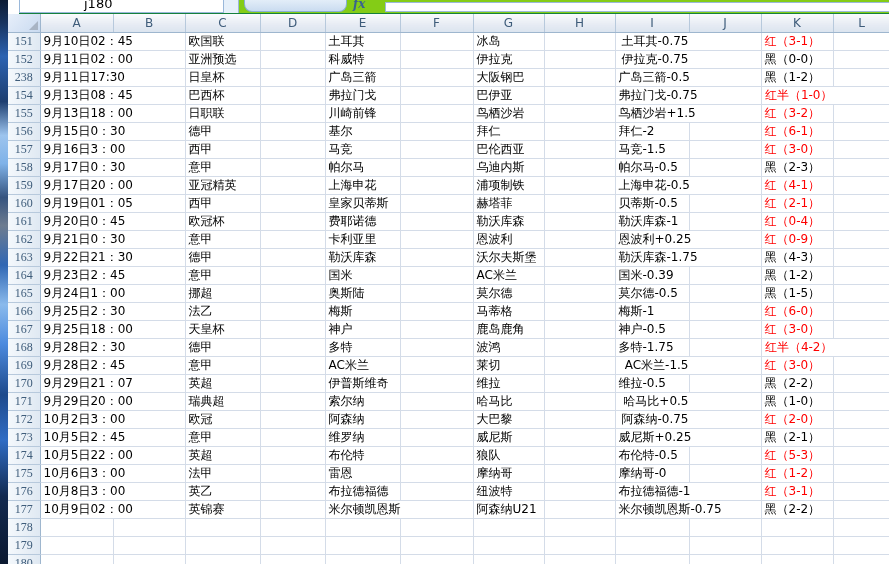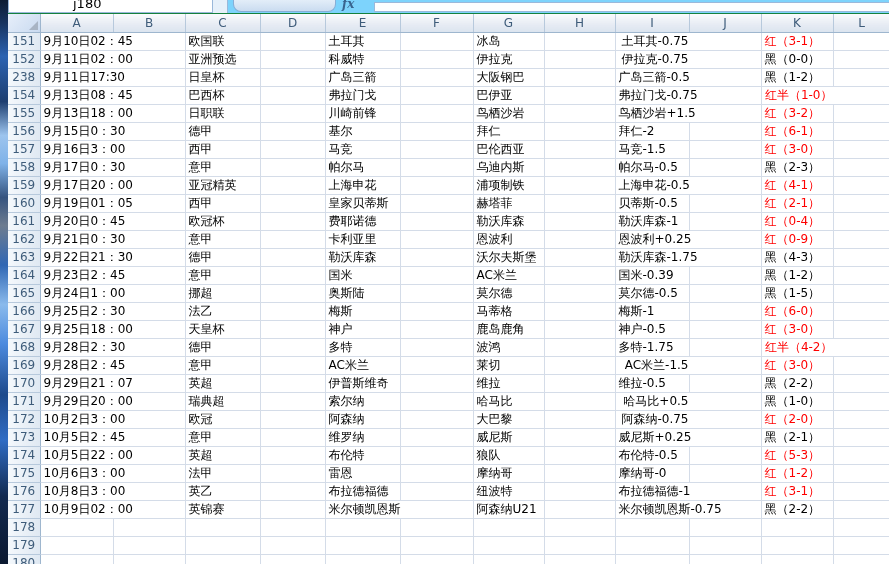--- a/index.html
+++ b/index.html
@@ -6,21 +6,21 @@
     font-family:"DejaVu Sans",sans-serif;}
   .app{position:relative;width:889px;height:564px;display:flex;}
   
   .left-strip{width:8px;height:564px;flex:0 0 8px;
     background:linear-gradient(180deg,#0c1c34 0%,#17335f 4%,#2c63b2 10%,#1d3e70 18%,
       #9dc4ee 24%,#7fb2e8 29%,#36547f 35%,#6d7c90 40%,#3067b4 47%,#8abaec 54%,
       #4c8ade 61%,#1e4a8c 70%,#2f6cc4 78%,#122a50 88%,#0a1830 100%);}
   .main{position:relative;flex:1;height:564px;overflow:hidden;}
 
   
-  .topbar{position:absolute;top:0;left:0;right:0;height:13px;background:#7dd3fc;
+  .topbar{position:absolute;top:0;left:11px;right:0;height:13px;background:#84cc16;
     overflow:hidden;border-bottom:7px solid #15803d;}
   .name-box{position:absolute;left:0;top:-6px;width:205px;height:19px;background:#fff;
     border:1px solid #9ab8da;box-sizing:border-box;}
   .nb-text{position:absolute;left:64px;top:1px;font-size:13px;color:#000;}
   .nb-drop{position:absolute;left:205px;top:0;width:15px;height:13px;background:#e6f0fa;
     border-right:1px solid #9ab8da;box-sizing:border-box;}
   .fx-btn{position:absolute;left:225px;top:-5px;width:103px;height:17px;box-sizing:border-box;
     border:1px solid #88aed6;border-top:none;border-radius:0 0 8px 8px;
     background:linear-gradient(#eef5fc,#cadcf0);}
   .fx-glyph{position:absolute;left:334px;top:-3px;font-family:"DejaVu Serif",serif;
@@ -37,21 +37,21 @@
   tr{height:18px;}
   th.col-hdr{background:linear-gradient(#fafbfd,#e6ebf3 60%,#dbe4ef);
     font-weight:normal;font-size:12px;color:#3e5c7a;
     border-right:1px solid #b7c9dc;border-bottom:1px solid #9eb6ce;padding:0;}
   th.corner{position:relative;background:linear-gradient(135deg,#e7effa,#c9daf0);
     border-right:1px solid #9eb6ce;border-bottom:1px solid #9eb6ce;padding:0;}
   th.corner::after{content:"";position:absolute;right:2px;bottom:2px;width:0;height:0;
     border-left:9px solid transparent;border-bottom:9px solid #a8b4c4;}
   td.row-hdr{background:linear-gradient(90deg,#f4f8fc,#dfe8f2);
     border-right:1px solid #9eb6ce;border-bottom:1px solid #b7c9dc;
-    color:#3e5c7a;font-size:12px;text-align:center;padding:0;}
+    color:#3e5c7a;font-size:12px;text-align:center;padding:0;font-family:Liberation Serif, serif;}
   td.cell{border-right:1px solid #d4dce8;border-bottom:1px solid #d4dce8;
     font-size:12px;color:#000;padding:0 0 0 3px;white-space:nowrap;overflow:visible;}
   td.cell span{position:relative;z-index:2;}
   td.cell.red{color:#fe0000;margin-left:8px;}
   td.cell.no-r{border-right-color:transparent;text-align:right;}
 </style>
 </head>
 <body>
 
 <div class="app">

